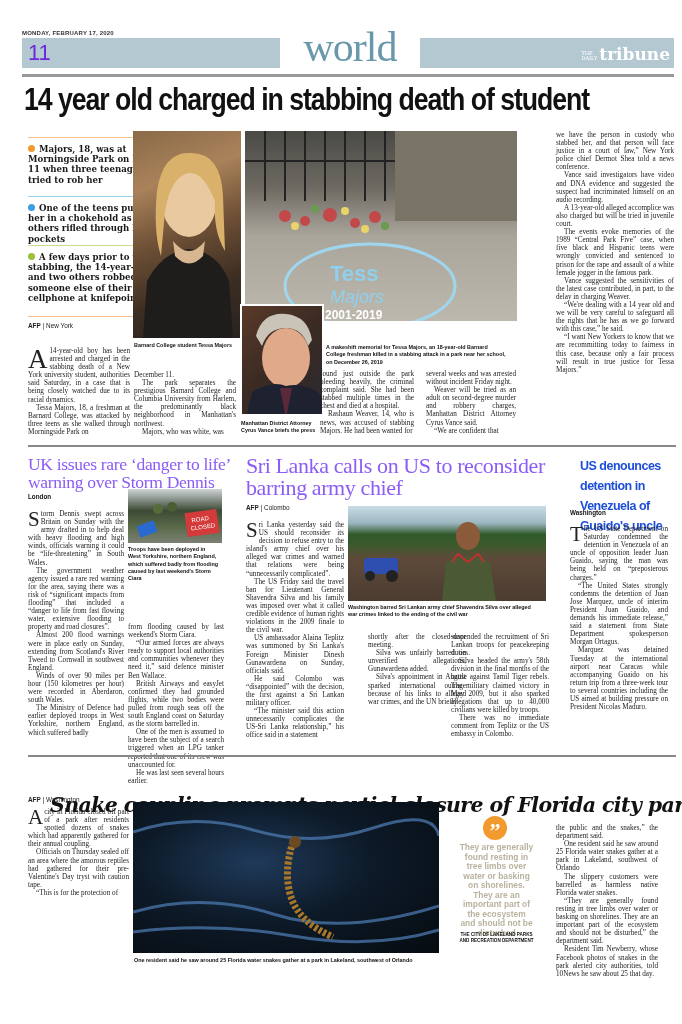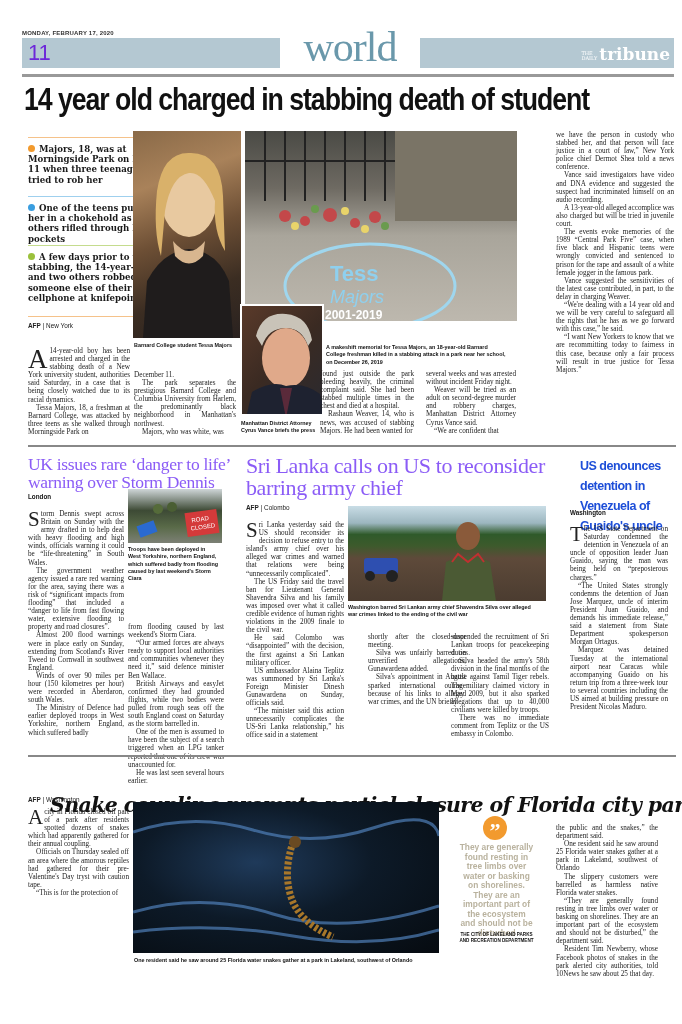--- a/index.html
+++ b/index.html
@@ -182,22 +182,22 @@
       <circle cx="44" cy="70" r="6" fill="#222"></circle>
     <ellipse cx="120" cy="30" rx="12" ry="14" fill="#8a5a3a"></ellipse>
     <path d="M94 95 L98 56 Q120 44 142 56 L148 95Z" fill="#4b5a34"></path>
     <path d="M104 56 L110 48 L120 56 L130 48 L136 56" fill="none" stroke="#c03030" stroke-width="2"></path>
   </svg>
 </div>
 <div class="abs caption" style="left:348px;top:604px;width:205px;">Washington barred Sri Lankan army chief Shavendra Silva over alleged war crimes linked to the ending of the civil war</div>
 <div class="abs body" style="left:246px;top:521px;width:98px;">
   <p class="first"><span class="drop-sm">S</span><span>ri Lanka yesterday said the US should reconsider its decision to refuse entry to the island's army chief over his alleged war crimes and warned that relations were being “unnecessarily complicated”.</span></p>
   <p>The US Friday said the travel ban for Lieutenant General Shavendra Silva and his family was imposed over what it called credible evidence of human rights violations in the 2009 finale to the civil war.</p>
+  <p>US ambassador Alaina Teplitz was summoned by Sri Lanka's Foreign Minister Dinesh Gunawardena on Sunday, officials said.</p>
   <p>He said Colombo was “disappointed” with the decision, the first against a Sri Lankan military officer.</p>
-  <p>US ambassador Alaina Teplitz was summoned by Sri Lanka's Foreign Minister Dinesh Gunawardena on Sunday, officials said.</p>
   <p>“The minister said this action unnecessarily complicates the US-Sri Lanka relationship,” his office said in a statement</p>
 </div>
 <div class="abs body" style="left:348px;top:633px;width:98px;margin-left:20px;">
   <p class="first">shortly after the closed-door meeting.</p>
   <p>Silva was unfairly barred on unverified allegations, Gunawardena added.</p>
   <p>Silva's appointment in August sparked international outrage because of his links to alleged war crimes, and the UN briefly</p>
 </div>
 <div class="abs body" style="left:451px;top:633px;width:98px;">
   <p class="first">suspended the recruitment of Sri Lankan troops for peacekeeping duties.</p>
   <p>Silva headed the army's 58th division in the final months of the battle against Tamil Tiger rebels. The military claimed victory in May 2009, but it also sparked allegations that up to 40,000 civilians were killed by troops.</p>

